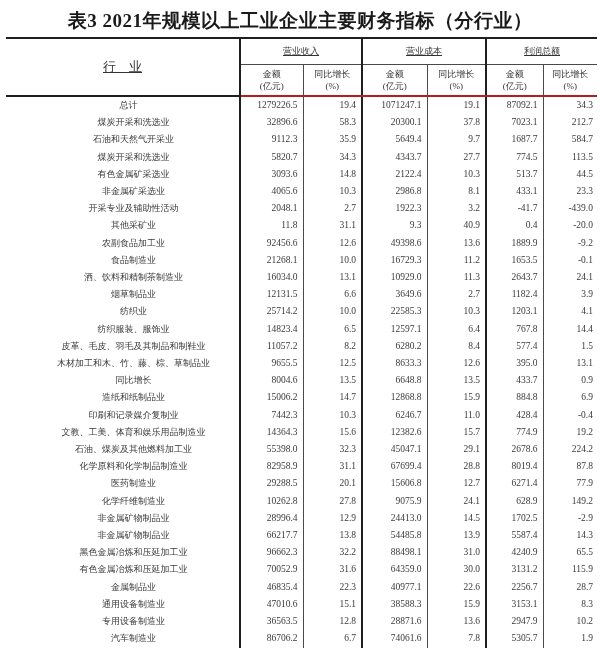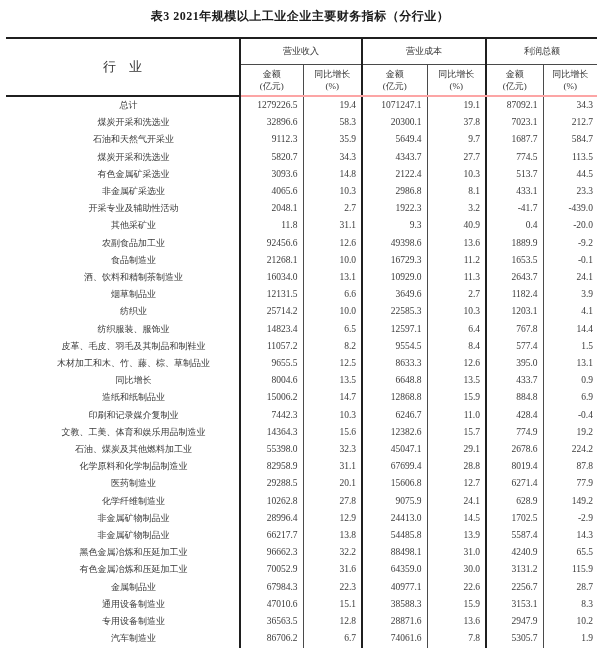--- a/index.html
+++ b/index.html
@@ -12,21 +12,21 @@
     height: 649px;
     overflow: hidden;
     font-family: "Liberation Serif", "DejaVu Serif", serif;
     color: #333333;
   }
   .page-title {
     box-sizing: border-box;
     height: 37px;
     padding-top: 8px;
     text-align: center;
-    font-size: 12px;
+    font-size: 19px;
     font-weight: bold;
     color: #1a1a1a;
     letter-spacing: 0.5px;
   }
   table.fin-table {
     border-collapse: collapse;
     table-layout: fixed;
     width: 591px;
     margin-left: 6px;
     border-top: 2px solid #1f1f1f;
@@ -38,31 +38,31 @@
     overflow: hidden;
     white-space: nowrap;
   }
   
   .fin-table thead th {
     font-size: 9px;
     color: #333333;
     text-align: center;
     vertical-align: middle;
   }
-  .fin-table tr.group-row th { height: 25px; }
+  .fin-table tr.group-row th { height: 25px; text-decoration: underline; }
   .fin-table tr.sub-row th { height: 30px; line-height: 12px; }
   .fin-table th.industry-h {
     font-size: 13px;
     border-bottom: 2px solid #1f1f1f;
   }
   .fin-table tr.group-row th.grp {
     border-bottom: 1px solid #4a4a4a;
     border-left: 2px solid #1f1f1f;
   }
-  .fin-table tr.sub-row th { border-bottom: 2px solid #fca5a5; }
+  .fin-table tr.sub-row th { border-bottom: 2px solid #b91c1c; }
   .fin-table tr.sub-row th:nth-child(1),
   .fin-table tr.sub-row th:nth-child(3),
   .fin-table tr.sub-row th:nth-child(5) { border-left: 2px solid #1f1f1f; }
   .fin-table tr.sub-row th:nth-child(2),
   .fin-table tr.sub-row th:nth-child(4),
   .fin-table tr.sub-row th:nth-child(6) { border-left: 1px solid #4a4a4a; }
   
   .fin-table tbody td {
     height: 17.2px;
     line-height: 17.2px;
@@ -242,21 +242,21 @@
         <td class="num">6.5</td>
         <td class="num">12597.1</td>
         <td class="num">6.4</td>
         <td class="num">767.8</td>
         <td class="num">14.4</td>
       </tr>
       <tr class="indent">
         <td class="industry">皮革、毛皮、羽毛及其制品和制鞋业</td>
         <td class="num">11057.2</td>
         <td class="num">8.2</td>
-        <td class="num">9554.5</td>
+        <td class="num">6280.2</td>
         <td class="num">8.4</td>
         <td class="num">577.4</td>
         <td class="num">1.5</td>
       </tr>
       <tr class="indent">
         <td class="industry">木材加工和木、竹、藤、棕、草制品业</td>
         <td class="num">9655.5</td>
         <td class="num">12.5</td>
         <td class="num">8633.3</td>
         <td class="num">12.6</td>
@@ -366,21 +366,21 @@
         <td class="industry">有色金属冶炼和压延加工业</td>
         <td class="num">70052.9</td>
         <td class="num">31.6</td>
         <td class="num">64359.0</td>
         <td class="num">30.0</td>
         <td class="num">3131.2</td>
         <td class="num">115.9</td>
       </tr>
       <tr class="indent">
         <td class="industry">金属制品业</td>
-        <td class="num">67984.3</td>
+        <td class="num">46835.4</td>
         <td class="num">22.3</td>
         <td class="num">40977.1</td>
         <td class="num">22.6</td>
         <td class="num">2256.7</td>
         <td class="num">28.7</td>
       </tr>
       <tr class="indent">
         <td class="industry">通用设备制造业</td>
         <td class="num">47010.6</td>
         <td class="num">15.1</td>

